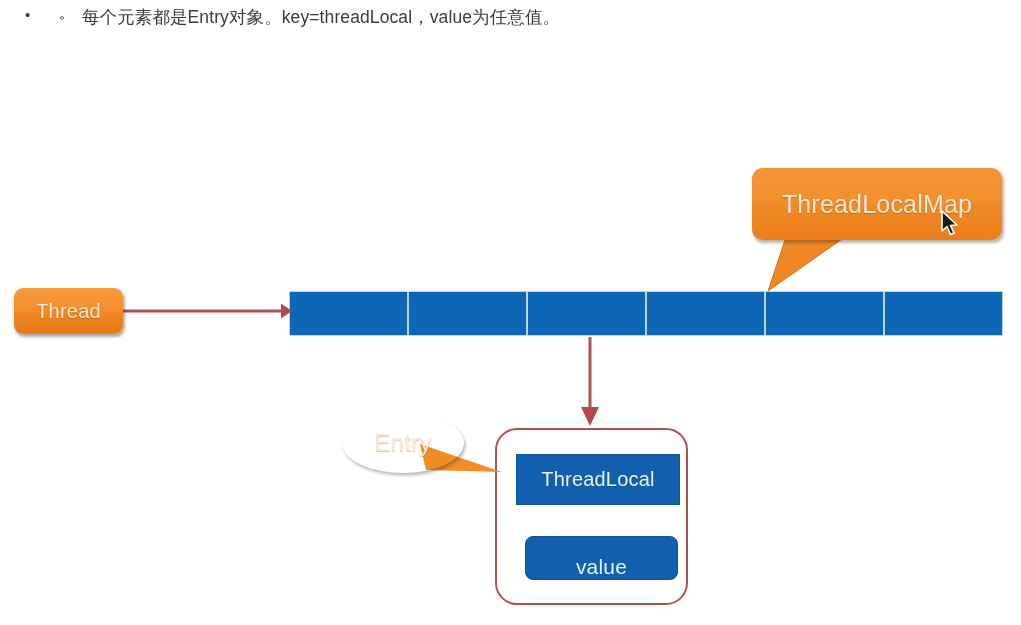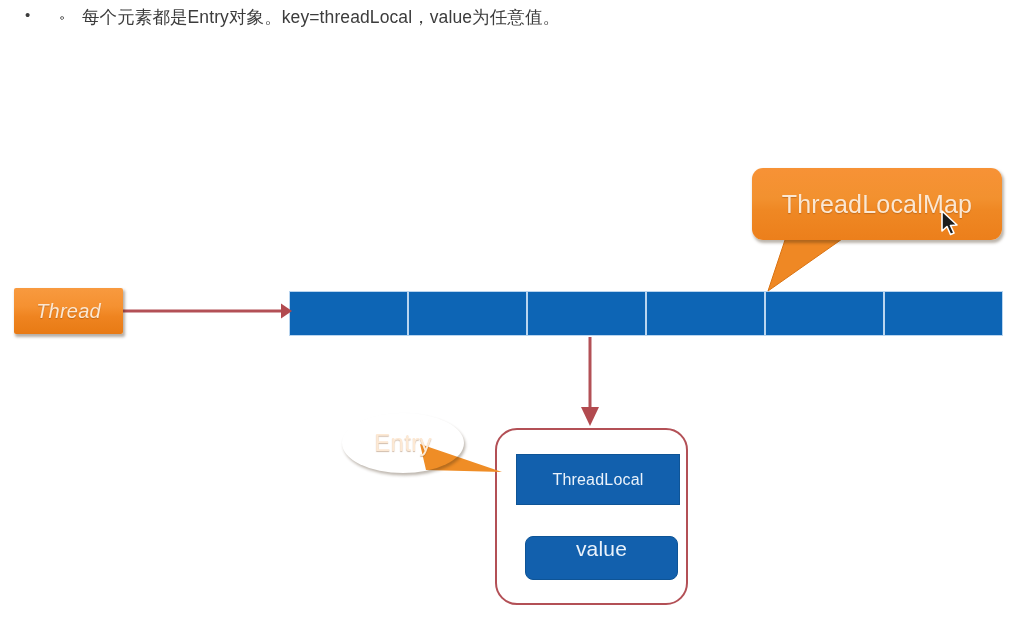--- a/index.html
+++ b/index.html
@@ -82,28 +82,27 @@
   #tlm-tail {
     left: 752px; top: 225px;
     width: 130px; height: 72px;
     z-index: 5;
   }
 
   
   #thread-box {
     left: 14px; top: 288px;
     width: 109px; height: 46px;
-    border-radius: 2px;
+    border-radius: 9px;
     background: linear-gradient(180deg, #f89a3f 0%, #f59131 40%, #ef8420 62%, #e87a14 100%);
     box-shadow: 1.5px 2.5px 3px rgba(60,40,15,0.38);
     display: flex;
     align-items: center;
     justify-content: center;
     z-index: 6;
-    font-style: italic;
   }
   #thread-box .label {
     color: #fbe7d2;
     font-size: 20px;
     letter-spacing: 0.2px;
     text-shadow: 0 1px 1px rgba(120,60,10,0.4);
   }
 
   
   #entry-callout {
@@ -167,32 +166,32 @@
     background: #1260ad;
     border: 1px solid #0e5496;
     box-sizing: border-box;
     display: flex;
     align-items: center;
     justify-content: center;
     z-index: 4;
   }
   #threadlocal-box .label {
     color: #eaf2fb;
-    font-size: 16px;
+    font-size: 20px;
     letter-spacing: 0.2px;
   }
   #value-box {
     left: 525px; top: 536px;
     width: 153px; height: 44px;
     background: #1260ad;
     border: 1px solid #0e5496;
     border-radius: 8px;
     box-sizing: border-box;
     display: flex;
-    align-items: flex-start;
+    align-items: flex-end;
     justify-content: center;
     z-index: 4;
   }
   #value-box .label {
     color: #eaf2fb;
     font-size: 21px;
     letter-spacing: 0.2px;
   }
 
   

